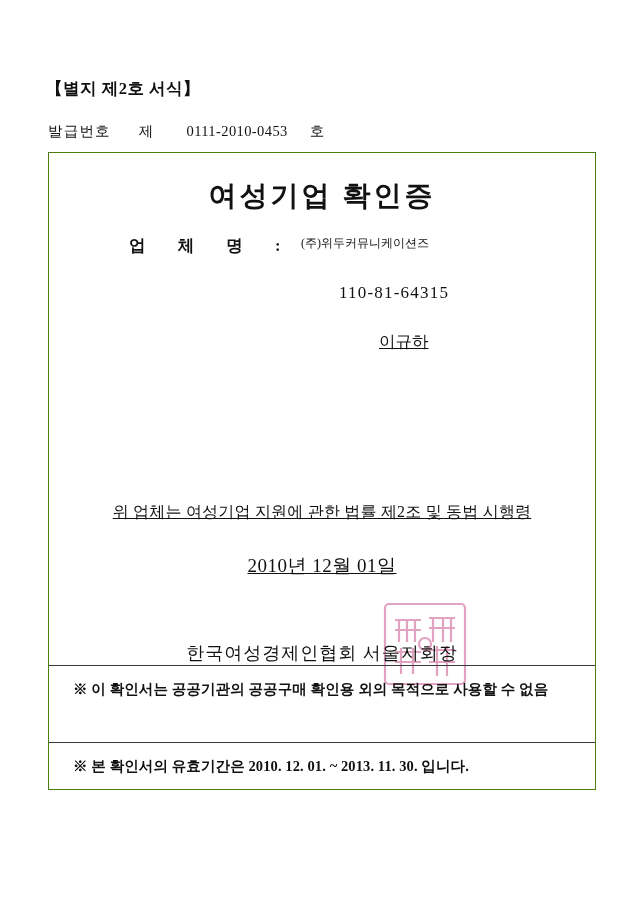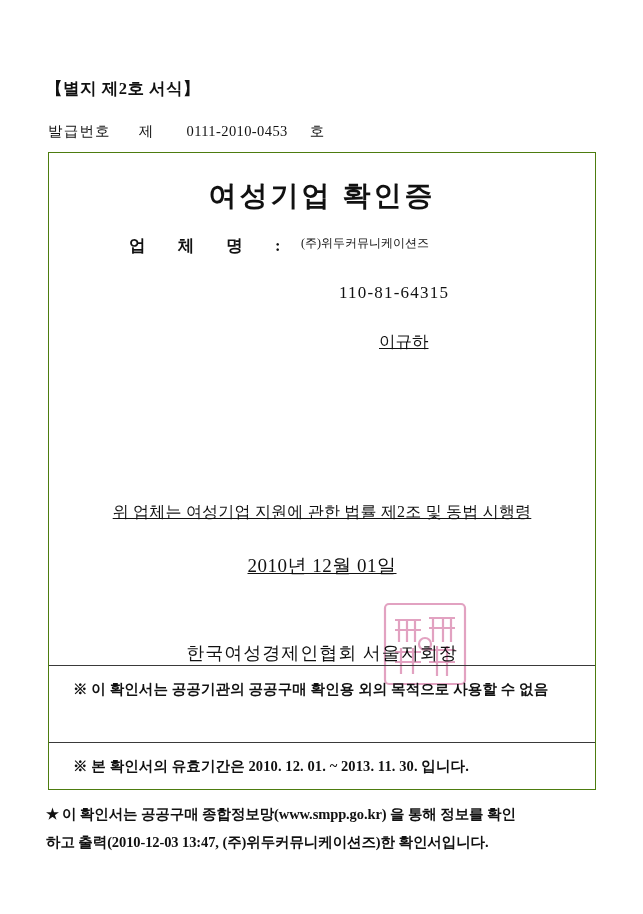--- a/index.html
+++ b/index.html
@@ -229,18 +229,14 @@
 
     <div class="notice notice-1">
       <span>※ 이 확인서는 공공기관의 공공구매 확인용 외의 목적으로 사용할 수 없음</span>
     </div>
     <div class="notice notice-2">
       <span>※ 본 확인서의 유효기간은 2010. 12. 01. ~ 2013. 11. 30. 입니다.</span>
     </div>
 
   </div>
 
-  <div class="footer">
-    <span class="star">★</span><span>이 확인서는 공공구매 종합정보망(www.smpp.go.kr) 을 통해 정보를 확인</span><br>
-    <span>하고 출력(2010-12-03 13:47, (주)위두커뮤니케이션즈)한 확인서입니다.</span>
-  </div>
 
 </div>
 
 </body></html>

